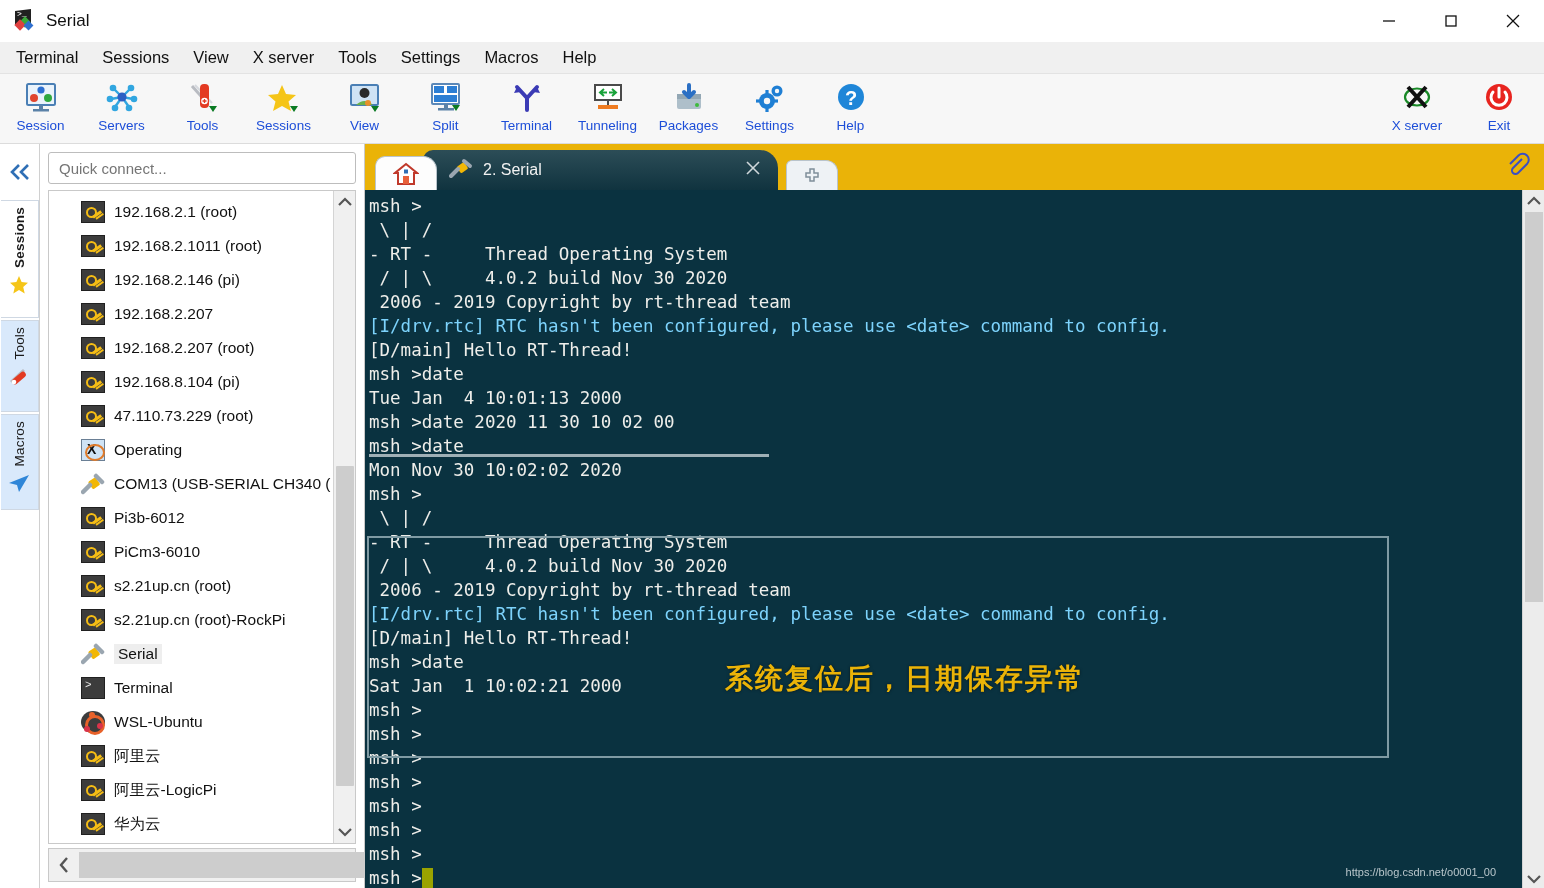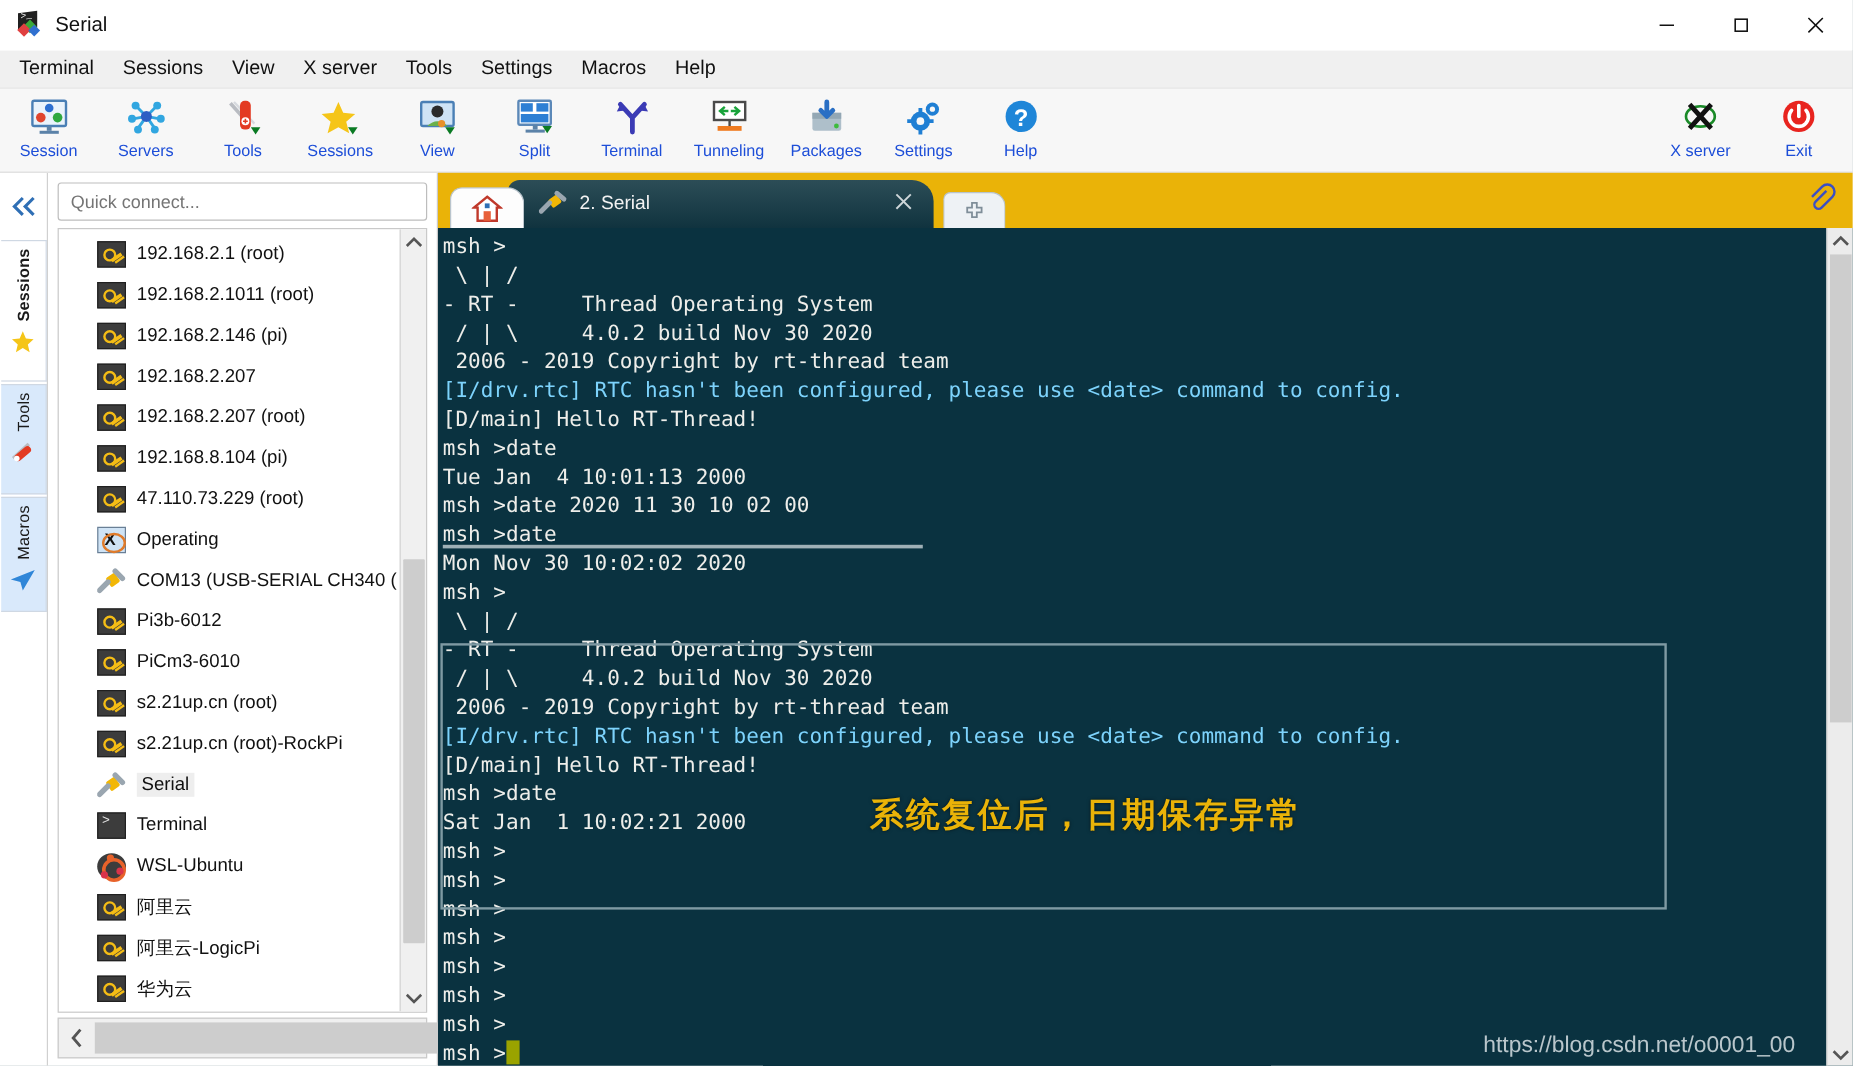--- a/index.html
+++ b/index.html
@@ -159,21 +159,21 @@
   .sel-box{
     position:absolute;border:2px solid #7f9aa3;pointer-events:none;
   }
   .cn-note{
     position:absolute;color:#eab308;font-family:"DejaVu Sans",sans-serif;
     font-size:28px;font-weight:bold;letter-spacing:2px;
     text-shadow:0 0 3px rgba(0,0,0,.6);
   }
   .cursor{display:inline-block;width:11px;height:20px;background:#9aa300;vertical-align:-4px;}
   .watermark{
-    position:absolute;right:26px;bottom:6px;color:#b9c6cb;font-size:19px;
+    position:absolute;right:26px;bottom:6px;color:#b9c6cb;font-size:11px;
     font-family:"Liberation Sans",sans-serif;
   }
   .term-vsb{width:22px;background:#ececec;border-left:1px solid #d4d4d4;
             display:flex;flex-direction:column;align-items:center;position:relative;}
   .term-vsb .tthumb{position:absolute;left:2px;width:18px;background:#cdcdcd;}
 </style>
 </head>
 <body>
 
 <div class="titlebar">

